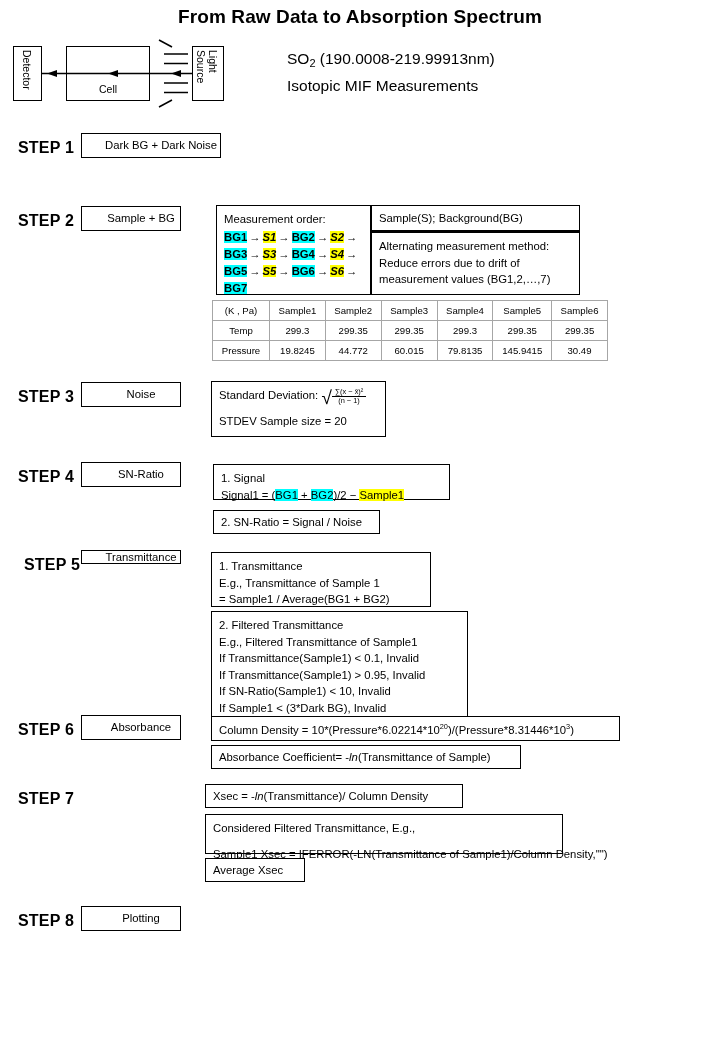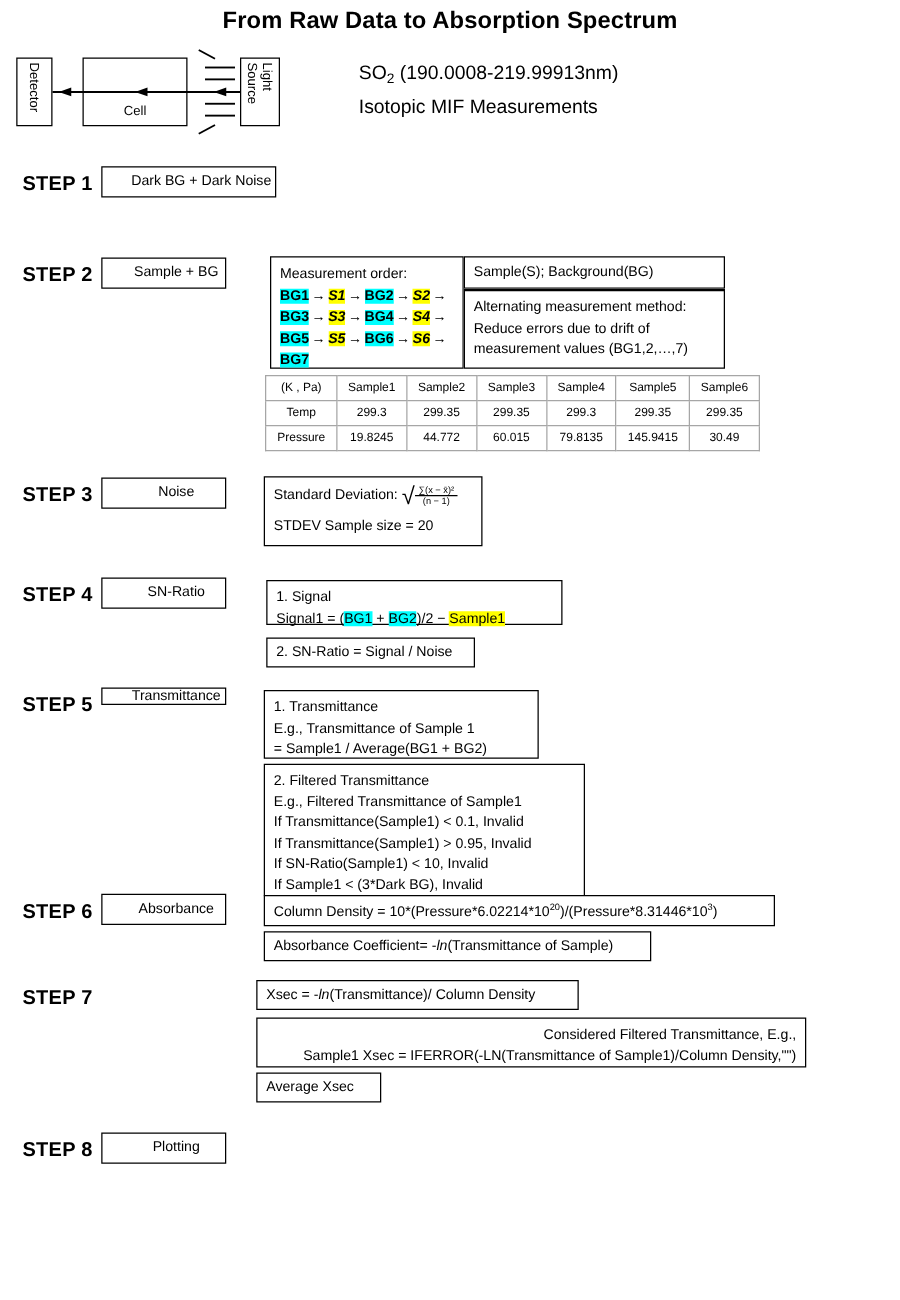--- a/index.html
+++ b/index.html
@@ -100,21 +100,21 @@
     <line x1="164" y1="54.5" x2="188" y2="54.5" stroke="#000" stroke-width="1.5"></line>
     <line x1="159" y1="2" x2="172" y2="9" stroke="#000" stroke-width="1.5"></line>
     <line x1="159" y1="69" x2="172" y2="62" stroke="#000" stroke-width="1.5"></line>
   </svg>
 </div>
 
 <div class="steplabel" style="left:18px;top:139px;">STEP 1</div>
 <div class="steplabel" style="left:18px;top:212px;">STEP 2</div>
 <div class="steplabel" style="left:18px;top:388px;">STEP 3</div>
 <div class="steplabel" style="left:18px;top:468px;">STEP 4</div>
-<div class="steplabel" style="left:18px;top:556px;">STEP 5</div>
+<div class="steplabel" style="left:24px;top:556px;">STEP 5</div>
 <div class="steplabel" style="left:18px;top:721px;">STEP 6</div>
 <div class="steplabel" style="left:18px;top:790px;">STEP 7</div>
 <div class="steplabel" style="left:18px;top:912px;">STEP 8</div>
 
 <div class="box center" style="left:81px;top:133px;width:140px;height:25px;">
   <span>Dark BG + Dark Noise</span>
 </div>
 
 <div class="box center" style="left:81px;top:206px;width:100px;height:25px;">
   <span>Sample + BG</span>
@@ -226,23 +226,23 @@
 <div class="box pad" style="left:211px;top:716px;width:409px;height:25px;display:flex;align-items:center;">
   <span style="white-space:nowrap;"><span>Column Density = 10*(Pressure*6.02214*10</span><sup class="sp">20</sup><span>)/(Pressure*8.31446*10</span><sup class="sp">3</sup><span>)</span></span>
 </div>
 <div class="box pad" style="left:211px;top:745px;width:310px;height:24px;display:flex;align-items:center;">
   <span style="white-space:nowrap;"><span>Absorbance Coefficient= -</span><i class="ln">ln</i><span>(Transmittance of Sample)</span></span>
 </div>
 
 <div class="box pad" style="left:205px;top:784px;width:258px;height:24px;display:flex;align-items:center;">
   <span style="white-space:nowrap;"><span>Xsec = -</span><i class="ln">ln</i><span>(Transmittance)/ Column Density</span></span>
 </div>
-<div class="box pad" style="left:205px;top:814px;width:440px;height:40px;text-align:right;">
+<div class="box pad" style="left:205px;top:814px;width:358px;height:40px;">
   <div>Considered Filtered Transmittance, E.g.,</div>
-  <div style="white-space:nowrap;">Sample1 Xsec = IFERROR(-LN(Transmittance of Sample1)/Column Density,"")</div>
+  <div style="white-space:nowrap;margin-top:9px;">Sample1 Xsec = IFERROR(-LN(Transmittance of Sample1)/Column Density,"")</div>
 </div>
 <div class="box pad" style="left:205px;top:858px;width:100px;height:24px;display:flex;align-items:center;">
   <span>Average Xsec</span>
 </div>
 
 <div class="box center" style="left:81px;top:906px;width:100px;height:25px;">
   <span>Plotting</span>
 </div>
 
 </body></html>

